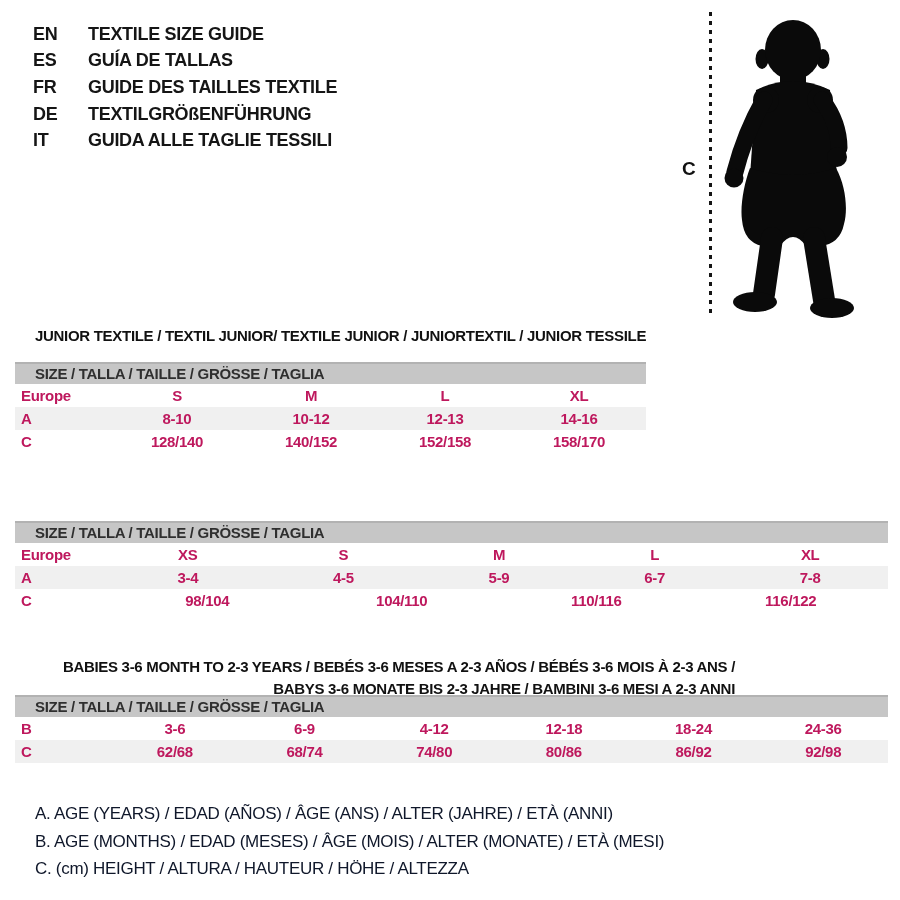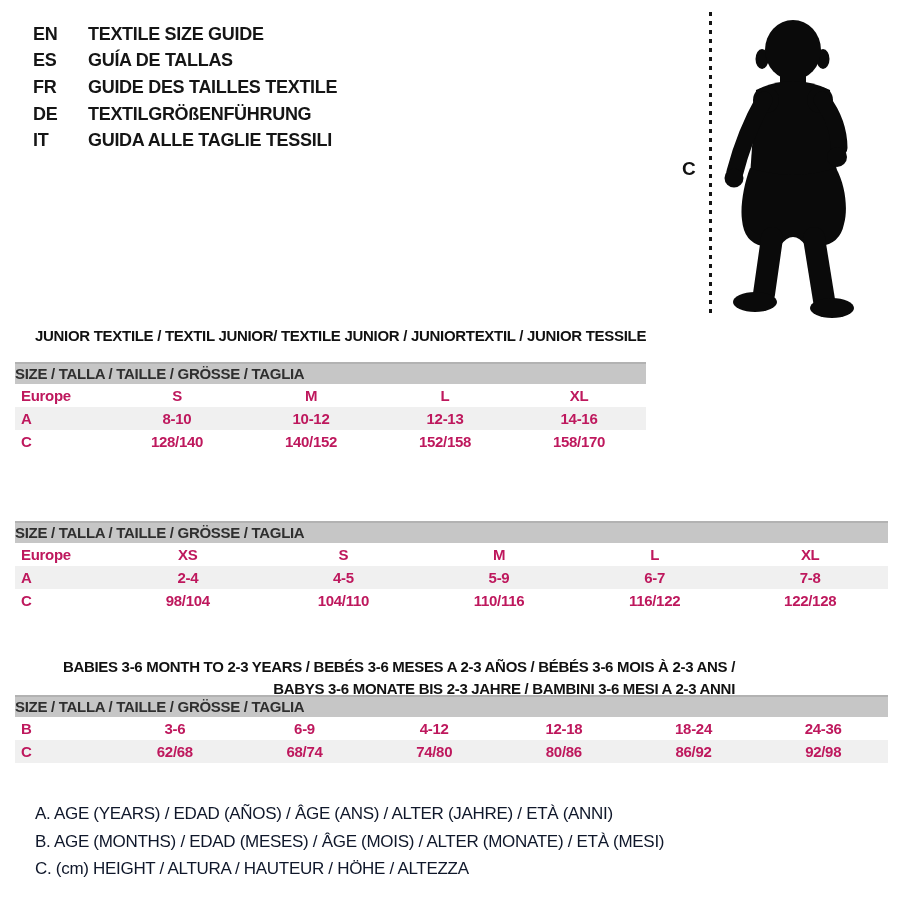--- a/index.html
+++ b/index.html
@@ -29,21 +29,21 @@
   .title-junior { top:327px; }
   .title-children { top:479px; }
   .title-babies { top:656px; line-height:22px; white-space:normal; width:700px;text-align:right; }
 
   
   .tbl { position:absolute; left:15px; }
   .tbl-narrow { width:631px; top:362px; }
   .tbl-children { width:873px; top:521px; }
   .tbl-babies { width:873px; top:695px; }
   .tbl-head { height:22px; line-height:20px; background:#c6c6c6;
-    border-top:2px solid #b2b2b2; padding-left:0;
+    border-top:2px solid #b2b2b2; padding-left:20px;
     font-size:15px; font-weight:700; color:#2f2f2f; }
   .trow { display:flex; height:23px; line-height:23px;
     font-size:15px; font-weight:700; color:#be185d; }
   .trow.alt { background:#f0f0f0; }
   .trow .lbl { width:95px; padding-left:6px; }
   .trow .val { flex:1; text-align:center; }
 
   
   .legend { position:absolute; left:35px; top:800px; }
   .legend-line { height:27.5px; line-height:27.5px; font-size:17px;
@@ -139,33 +139,32 @@
     <div class="trow">
       <span class="lbl">Europe</span>
       <span class="val">XS</span>
       <span class="val">S</span>
       <span class="val">M</span>
       <span class="val">L</span>
       <span class="val">XL</span>
     </div>
     <div class="trow alt">
       <span class="lbl">A</span>
-      <span class="val">2-4</span>
+      <span class="val">3-4</span>
       <span class="val">4-5</span>
       <span class="val">5-9</span>
       <span class="val">6-7</span>
       <span class="val">7-8</span>
     </div>
     <div class="trow">
       <span class="lbl">C</span>
       <span class="val">98/104</span>
       <span class="val">104/110</span>
       <span class="val">110/116</span>
       <span class="val">116/122</span>
-      <span class="val">122/128</span>
     </div>
   </div>
 
   <div class="sec-title title-babies">
     <div>BABIES 3-6 MONTH TO 2-3 YEARS / BEBÉS 3-6 MESES A 2-3 AÑOS / BÉBÉS 3-6 MOIS À 2-3 ANS /</div>
     <div>BABYS 3-6 MONATE BIS 2-3 JAHRE / BAMBINI 3-6 MESI A 2-3 ANNI</div>
   </div>
   <div class="tbl tbl-babies">
     <div class="tbl-head">SIZE / TALLA / TAILLE / GRÖSSE / TAGLIA</div>
     <div class="trow">

